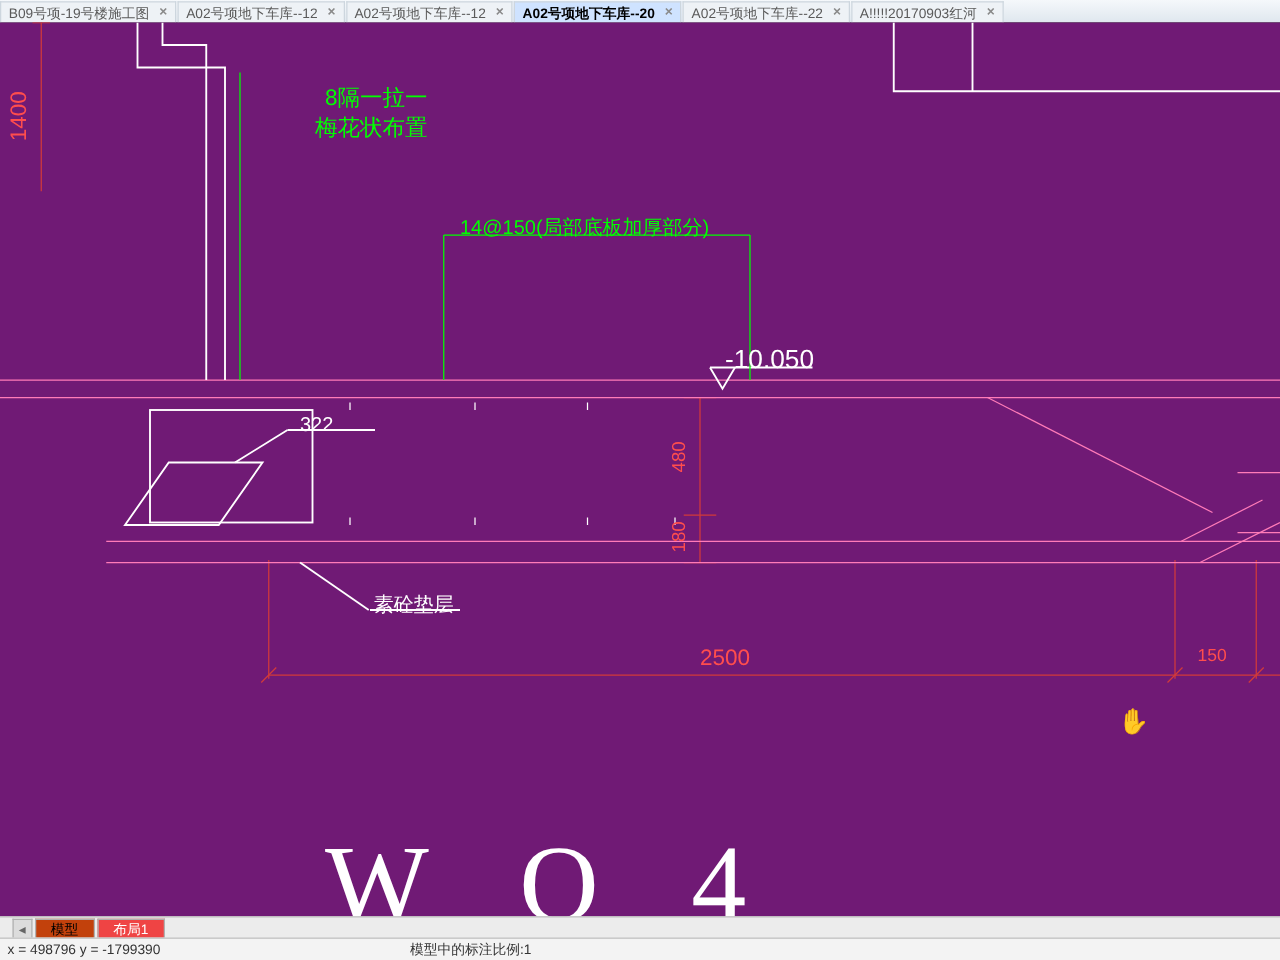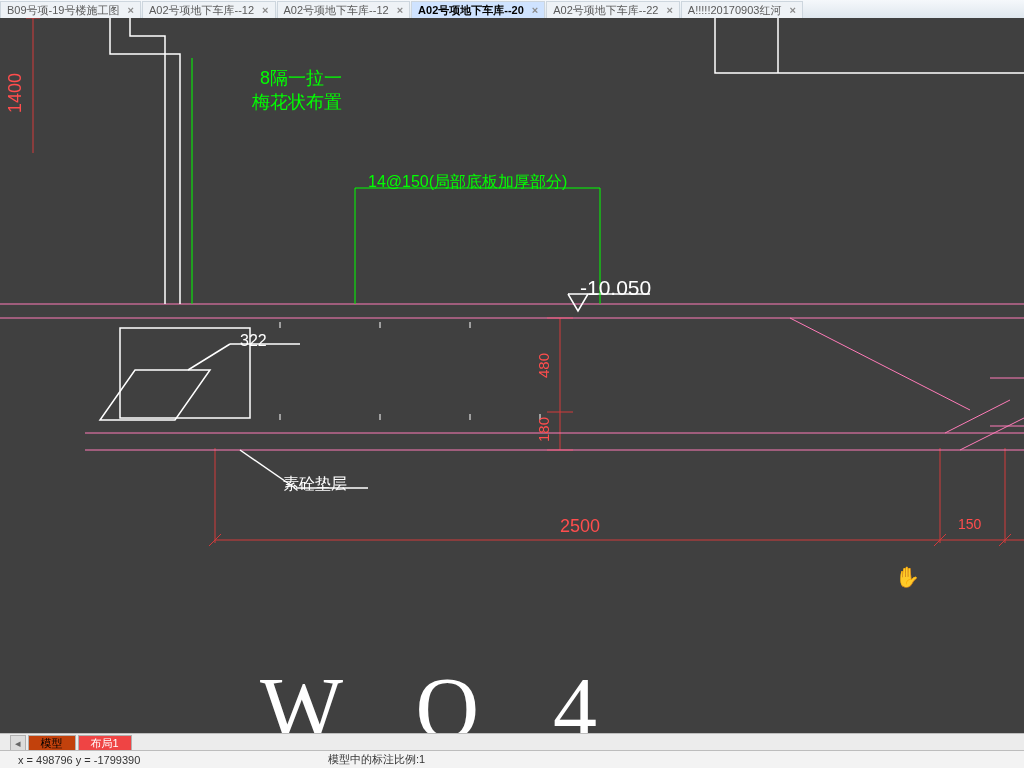--- a/index.html
+++ b/index.html
@@ -1,27 +1,27 @@
 <!DOCTYPE html>
 <html><head>
 <meta charset="utf-8">
 <style>
   html,body{margin:0;padding:0;width:1024px;height:768px;background:#000;overflow:hidden;font-family:"Microsoft YaHei",Arial,sans-serif;font-size:12px;color:#000}
   .topbar{position:absolute;top:0;left:0;right:0;height:18px;background:linear-gradient(#f5f8fb,#dfe7ee);display:flex;align-items:flex-end;overflow:hidden;white-space:nowrap;font-size:11px}
   .ftab{display:inline-flex;align-items:center;height:16px;padding:0 6px;margin-right:1px;background:#eef2f6;color:#5a5a5a;border:1px solid #cdd6de;border-bottom:none;cursor:pointer}
   .ftab.active{background:#cfe3ff;color:#000;font-weight:bold}
   .ftab .x{margin-left:8px;color:#8a8a8a;font-weight:bold}
-  .canvas{position:absolute;top:18px;left:0;right:0;bottom:34px;background:#404040}
+  .canvas{position:absolute;top:18px;left:0;right:0;bottom:34px;background:#701a75}
   
   .sheetbar{position:absolute;bottom:17px;left:0;right:0;height:17px;background:#ececec;display:flex;align-items:flex-end;padding-left:10px;border-top:1px solid #bdbdbd}
   .sheet{height:15px;padding:0 12px;margin-right:2px;background:#c2410c;border:1px solid #b0b0b0;border-bottom:none;font-size:11px;display:flex;align-items:center;cursor:pointer}
   .sheet.inactive{background:#ef4444;color:#fff}
   .sheet.nav{background:#dcdcdc;padding:0 4px;color:#666}
   .statusbar{position:absolute;bottom:0;left:0;right:0;height:17px;background:#f3f3f3;border-top:1px solid #bdbdbd;display:flex;align-items:center;font-size:11px;color:#333}
-  .status-left{padding-left:18px}
+  .status-left{padding-left:6px}
   .status-mid{position:absolute;left:328px}
   
   .pan-cursor{position:absolute;left:895px;top:547px;color:#fff;font-size:20px;pointer-events:none}
   svg{position:absolute;top:0;left:0}
   .lbl{position:absolute;white-space:nowrap;pointer-events:none}
   .g{color:#00ff00}
   .r{color:#ff4d4d}
   .w{color:#ffffff}
 </style>
 </head>
@@ -135,21 +135,21 @@
       <line x1="600" y1="170" x2="600" y2="286"></line>
     </g>
   </svg>
 
   <div class="lbl g" style="left:260px;top:48px;font-size:18px">8隔一拉一</div>
   <div class="lbl g" style="left:252px;top:72px;font-size:18px">梅花状布置</div>
   <div class="lbl g" style="left:368px;top:154px;font-size:16px">14@150(局部底板加厚部分)</div>
 
   <div class="lbl w" style="left:580px;top:258px;font-size:21px">-10.050</div>
   <div class="lbl w" style="left:240px;top:314px;font-size:16px">322</div>
-  <div class="lbl w" style="left:283px;top:456px;font-size:16px">素砼垫层</div>
+  <div class="lbl w" style="left:299px;top:456px;font-size:16px">素砼垫层</div>
 
   <div class="lbl r" style="left:5px;top:95px;font-size:18px;transform:rotate(-90deg);transform-origin:left top">1400</div>
   <div class="lbl r" style="left:535px;top:360px;font-size:15px;transform:rotate(-90deg);transform-origin:left top">480</div>
   <div class="lbl r" style="left:535px;top:424px;font-size:15px;transform:rotate(-90deg);transform-origin:left top">180</div>
   <div class="lbl r" style="left:560px;top:498px;font-size:18px">2500</div>
   <div class="lbl r" style="left:958px;top:498px;font-size:14px">150</div>
 
   <div class="lbl w" style="left:260px;top:640px;font-size:88px;letter-spacing:26px;font-family:serif">W Q 4</div>
 
   <div class="pan-cursor">✋</div>

